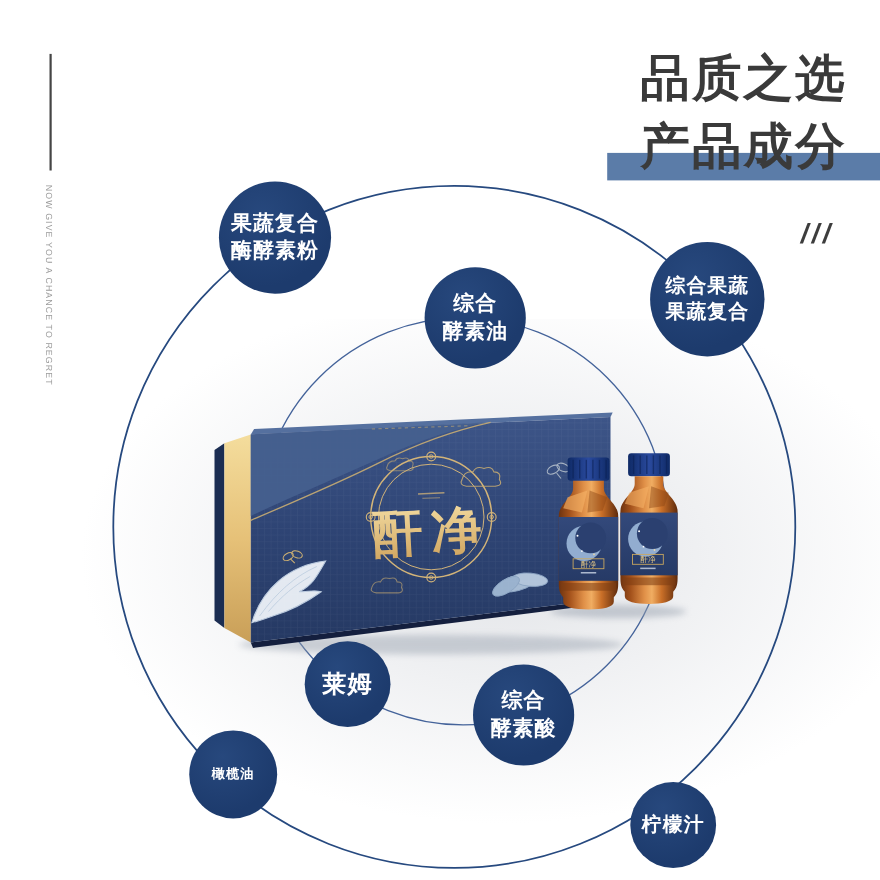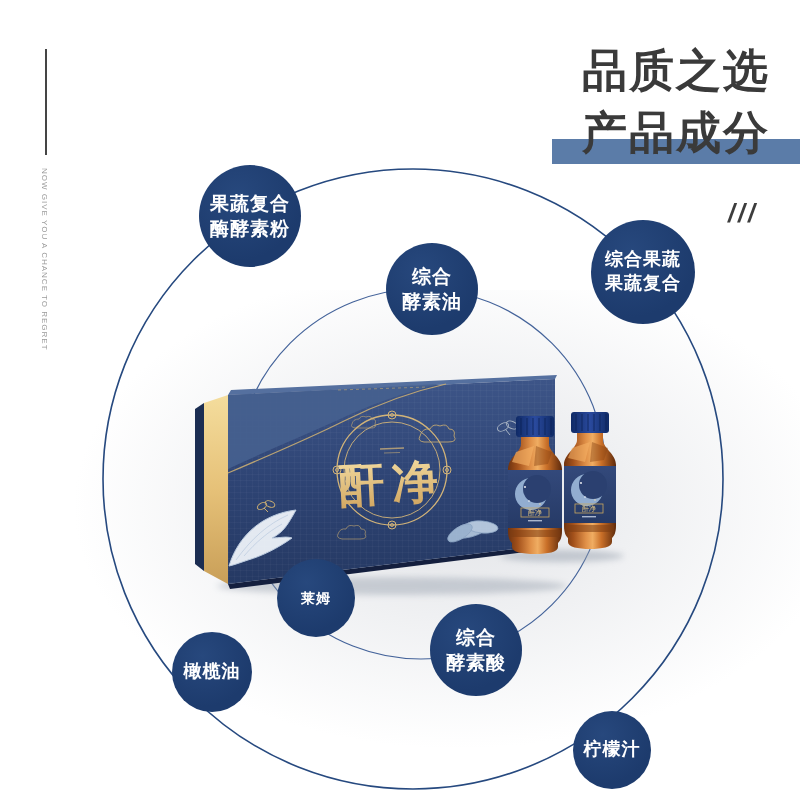--- a/index.html
+++ b/index.html
@@ -39,23 +39,23 @@
   .badge{
     position:absolute;border-radius:50%;
     background:radial-gradient(circle at 38% 30%, #27487d 0%, #1d3b6d 68%);
     color:#fff;display:flex;flex-direction:column;align-items:center;justify-content:center;
     font-weight:600;letter-spacing:1px;line-height:1.32;text-align:left;z-index:5;
   }
   .badge span{display:block;}
   .badge-0{left:199px;top:165px;width:102px;height:102px;font-size:19px;}
   .badge-1{left:386px;top:243px;width:92px;height:92px;font-size:19px;}
   .badge-2{left:591px;top:220px;width:104px;height:104px;font-size:18px;}
-  .badge-3{left:277px;top:559px;width:78px;height:78px;font-size:14px;}
+  .badge-3{left:277px;top:583px;width:78px;height:78px;font-size:22px;}
   .badge-4{left:430px;top:604px;width:92px;height:92px;font-size:19px;}
-  .badge-5{left:172px;top:632px;width:80px;height:80px;font-size:18px;}
+  .badge-5{left:172px;top:664px;width:80px;height:80px;font-size:12px;}
   .badge-6{left:573px;top:711px;width:78px;height:78px;font-size:18px;}
   svg.scene{position:absolute;left:0;top:0;z-index:2;}
 </style>
 </head>
 <body>
 
 <div class="backdrop"></div>
 
 <svg class="scene" width="800" height="800" viewBox="0 0 800 800">
   <defs>

